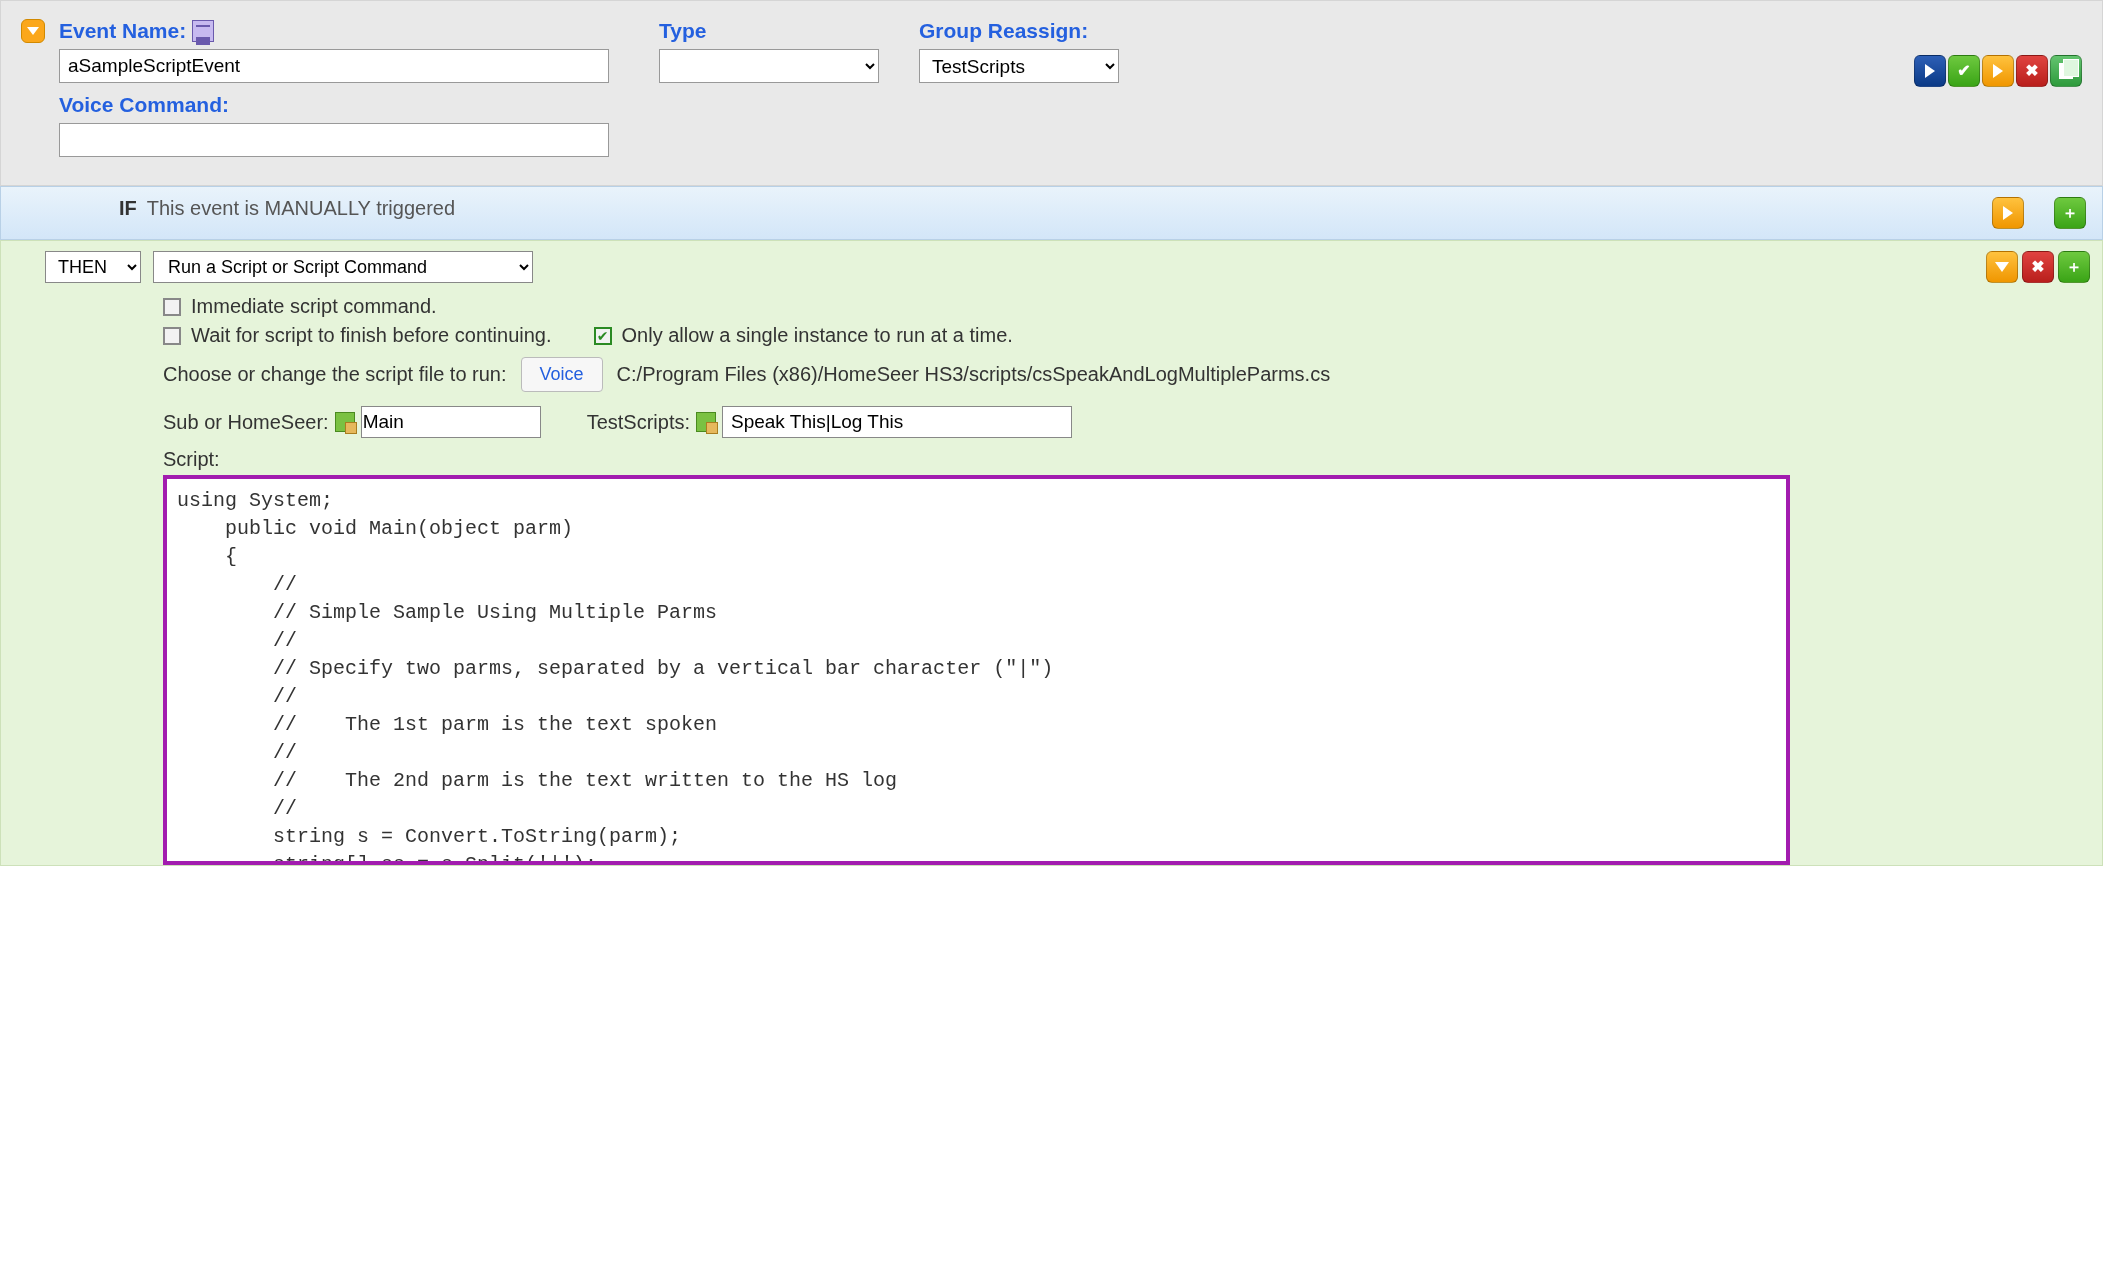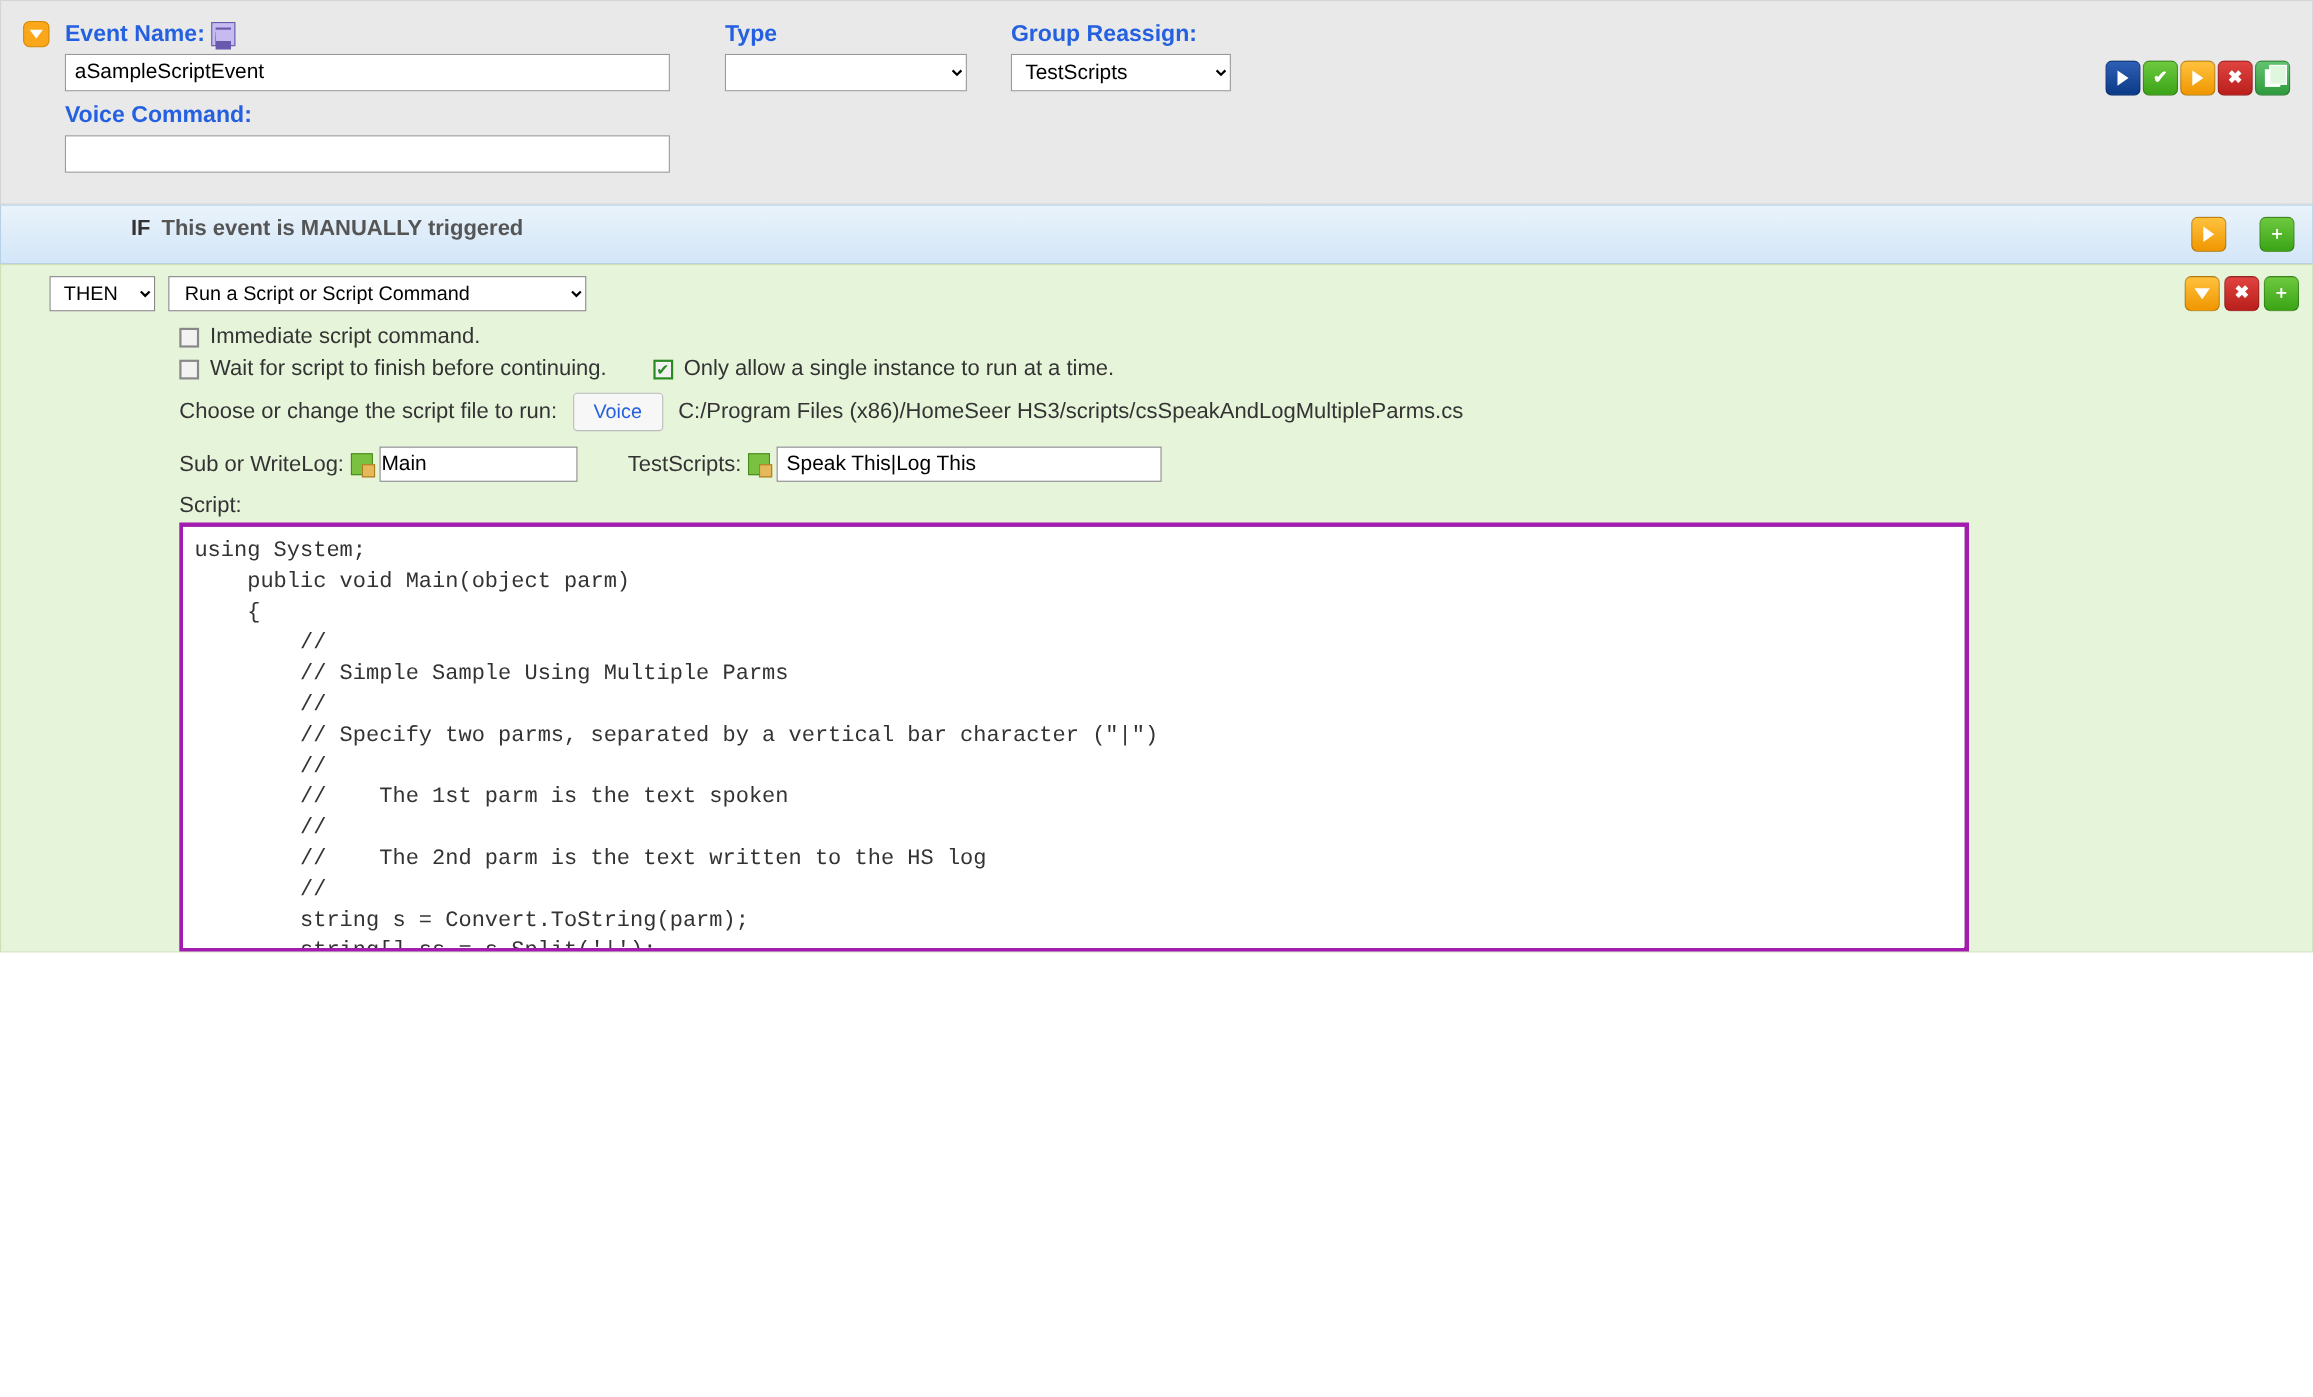--- a/index.html
+++ b/index.html
@@ -120,21 +120,21 @@
 
   .if-bar {
     background: linear-gradient(#e9f3fb, #d3e6f8);
     padding: 10px 12px 10px 118px;
     border: 1px solid #b8d0e6;
     display: flex;
     align-items: flex-start;
     font-size: 20px;
   }
   .if-bar .kw { font-weight: bold; color: #333; margin-right: 10px; }
-  .if-bar .txt { color: #555; font-weight: bold; }
+  .if-bar .txt { color: #555; }
   .if-actions { margin-left: auto; display: flex; gap: 4px; padding-right:4px; }
   .spacer-gap { width: 22px; }
 
   .then-block {
     background: #e6f4da;
     border: 1px solid #cde1b9;
     padding: 10px 12px 0 44px;
   }
   .then-row1 {
     display: flex;
@@ -332,21 +332,21 @@
     </label>
   </div>
 
   <div class="choose-row">
     <span>Choose or change the script file to run:</span>
     <button class="edit-btn">Voice</button>
     <span class="filepath">C:/Program Files (x86)/HomeSeer HS3/scripts/csSpeakAndLogMultipleParms.cs</span>
   </div>
 
   <div class="func-row">
-    <span class="lbl">Sub or WriteLog:</span>
+    <span class="lbl">Sub or HomeSeer:</span>
     <span class="mini-icon"></span>
     <input class="func-input" value="Main" style="">
     <span style="width:34px;"></span>
     <span class="lbl">TestScripts:</span>
     <span class="mini-icon"></span>
     <input class="params-input" value="Speak This|Log This" style="">
   </div>
 
   <div class="script-label">Script:</div>
   <div class="script-box">using System;

